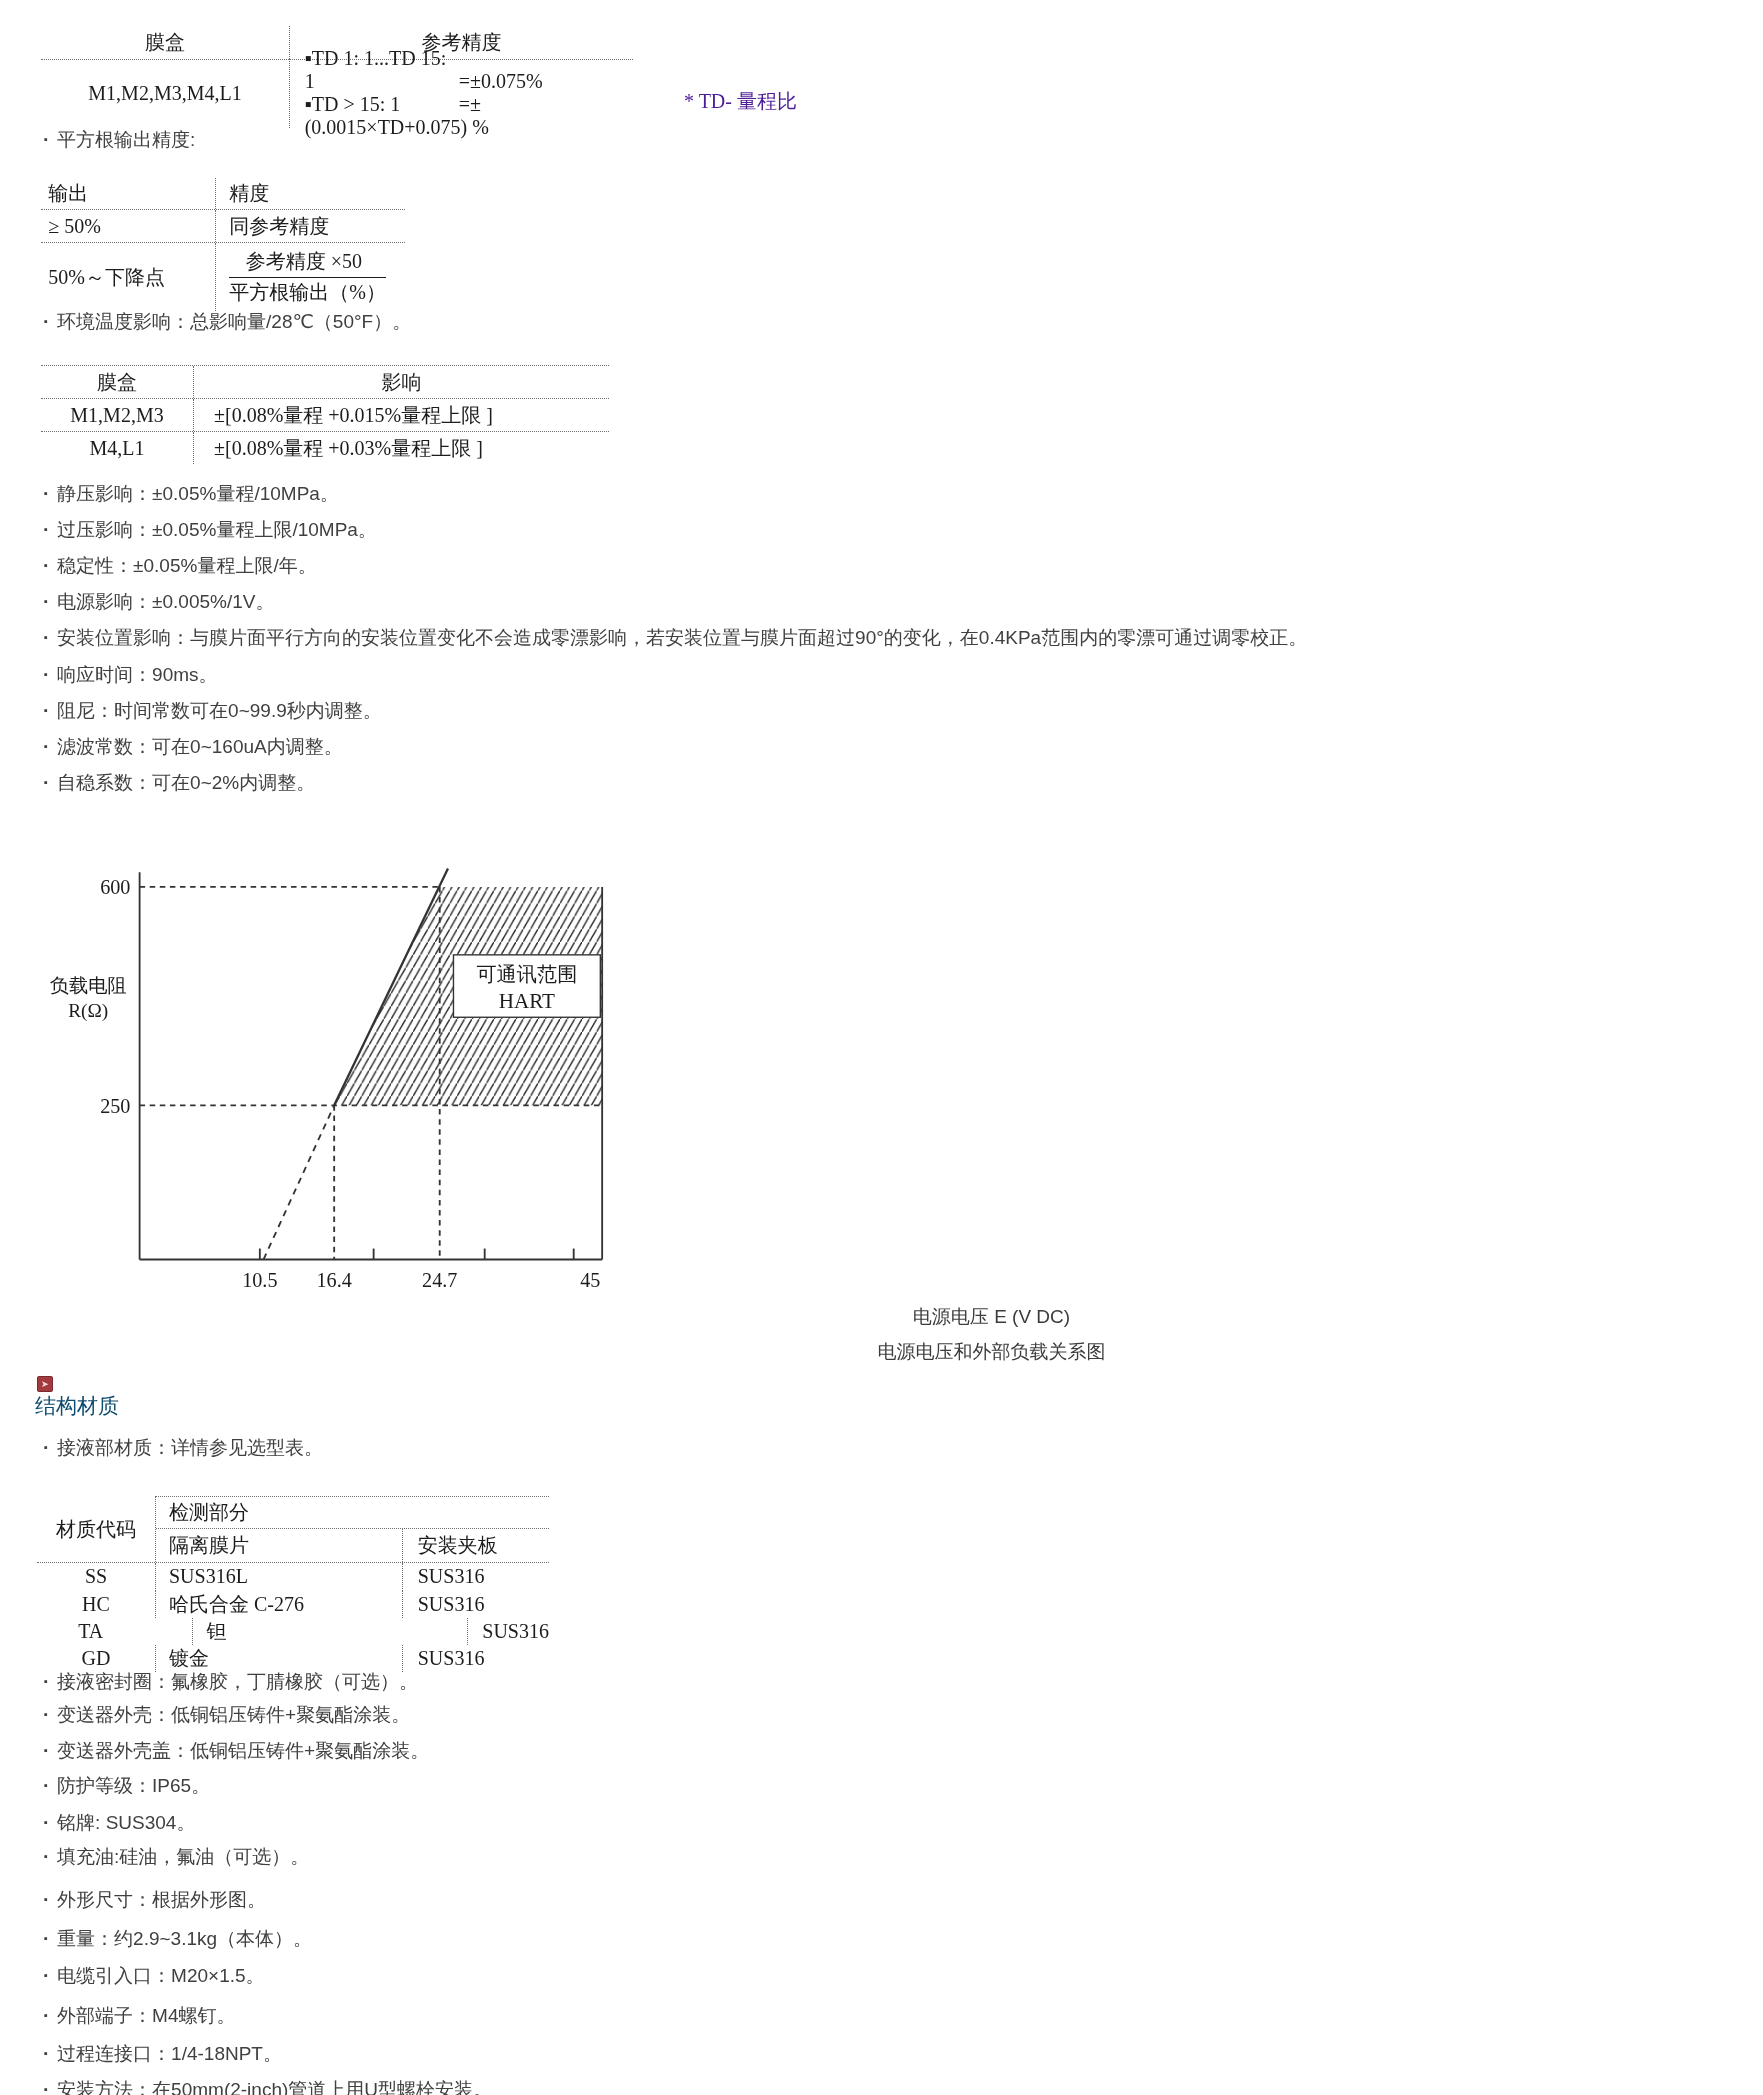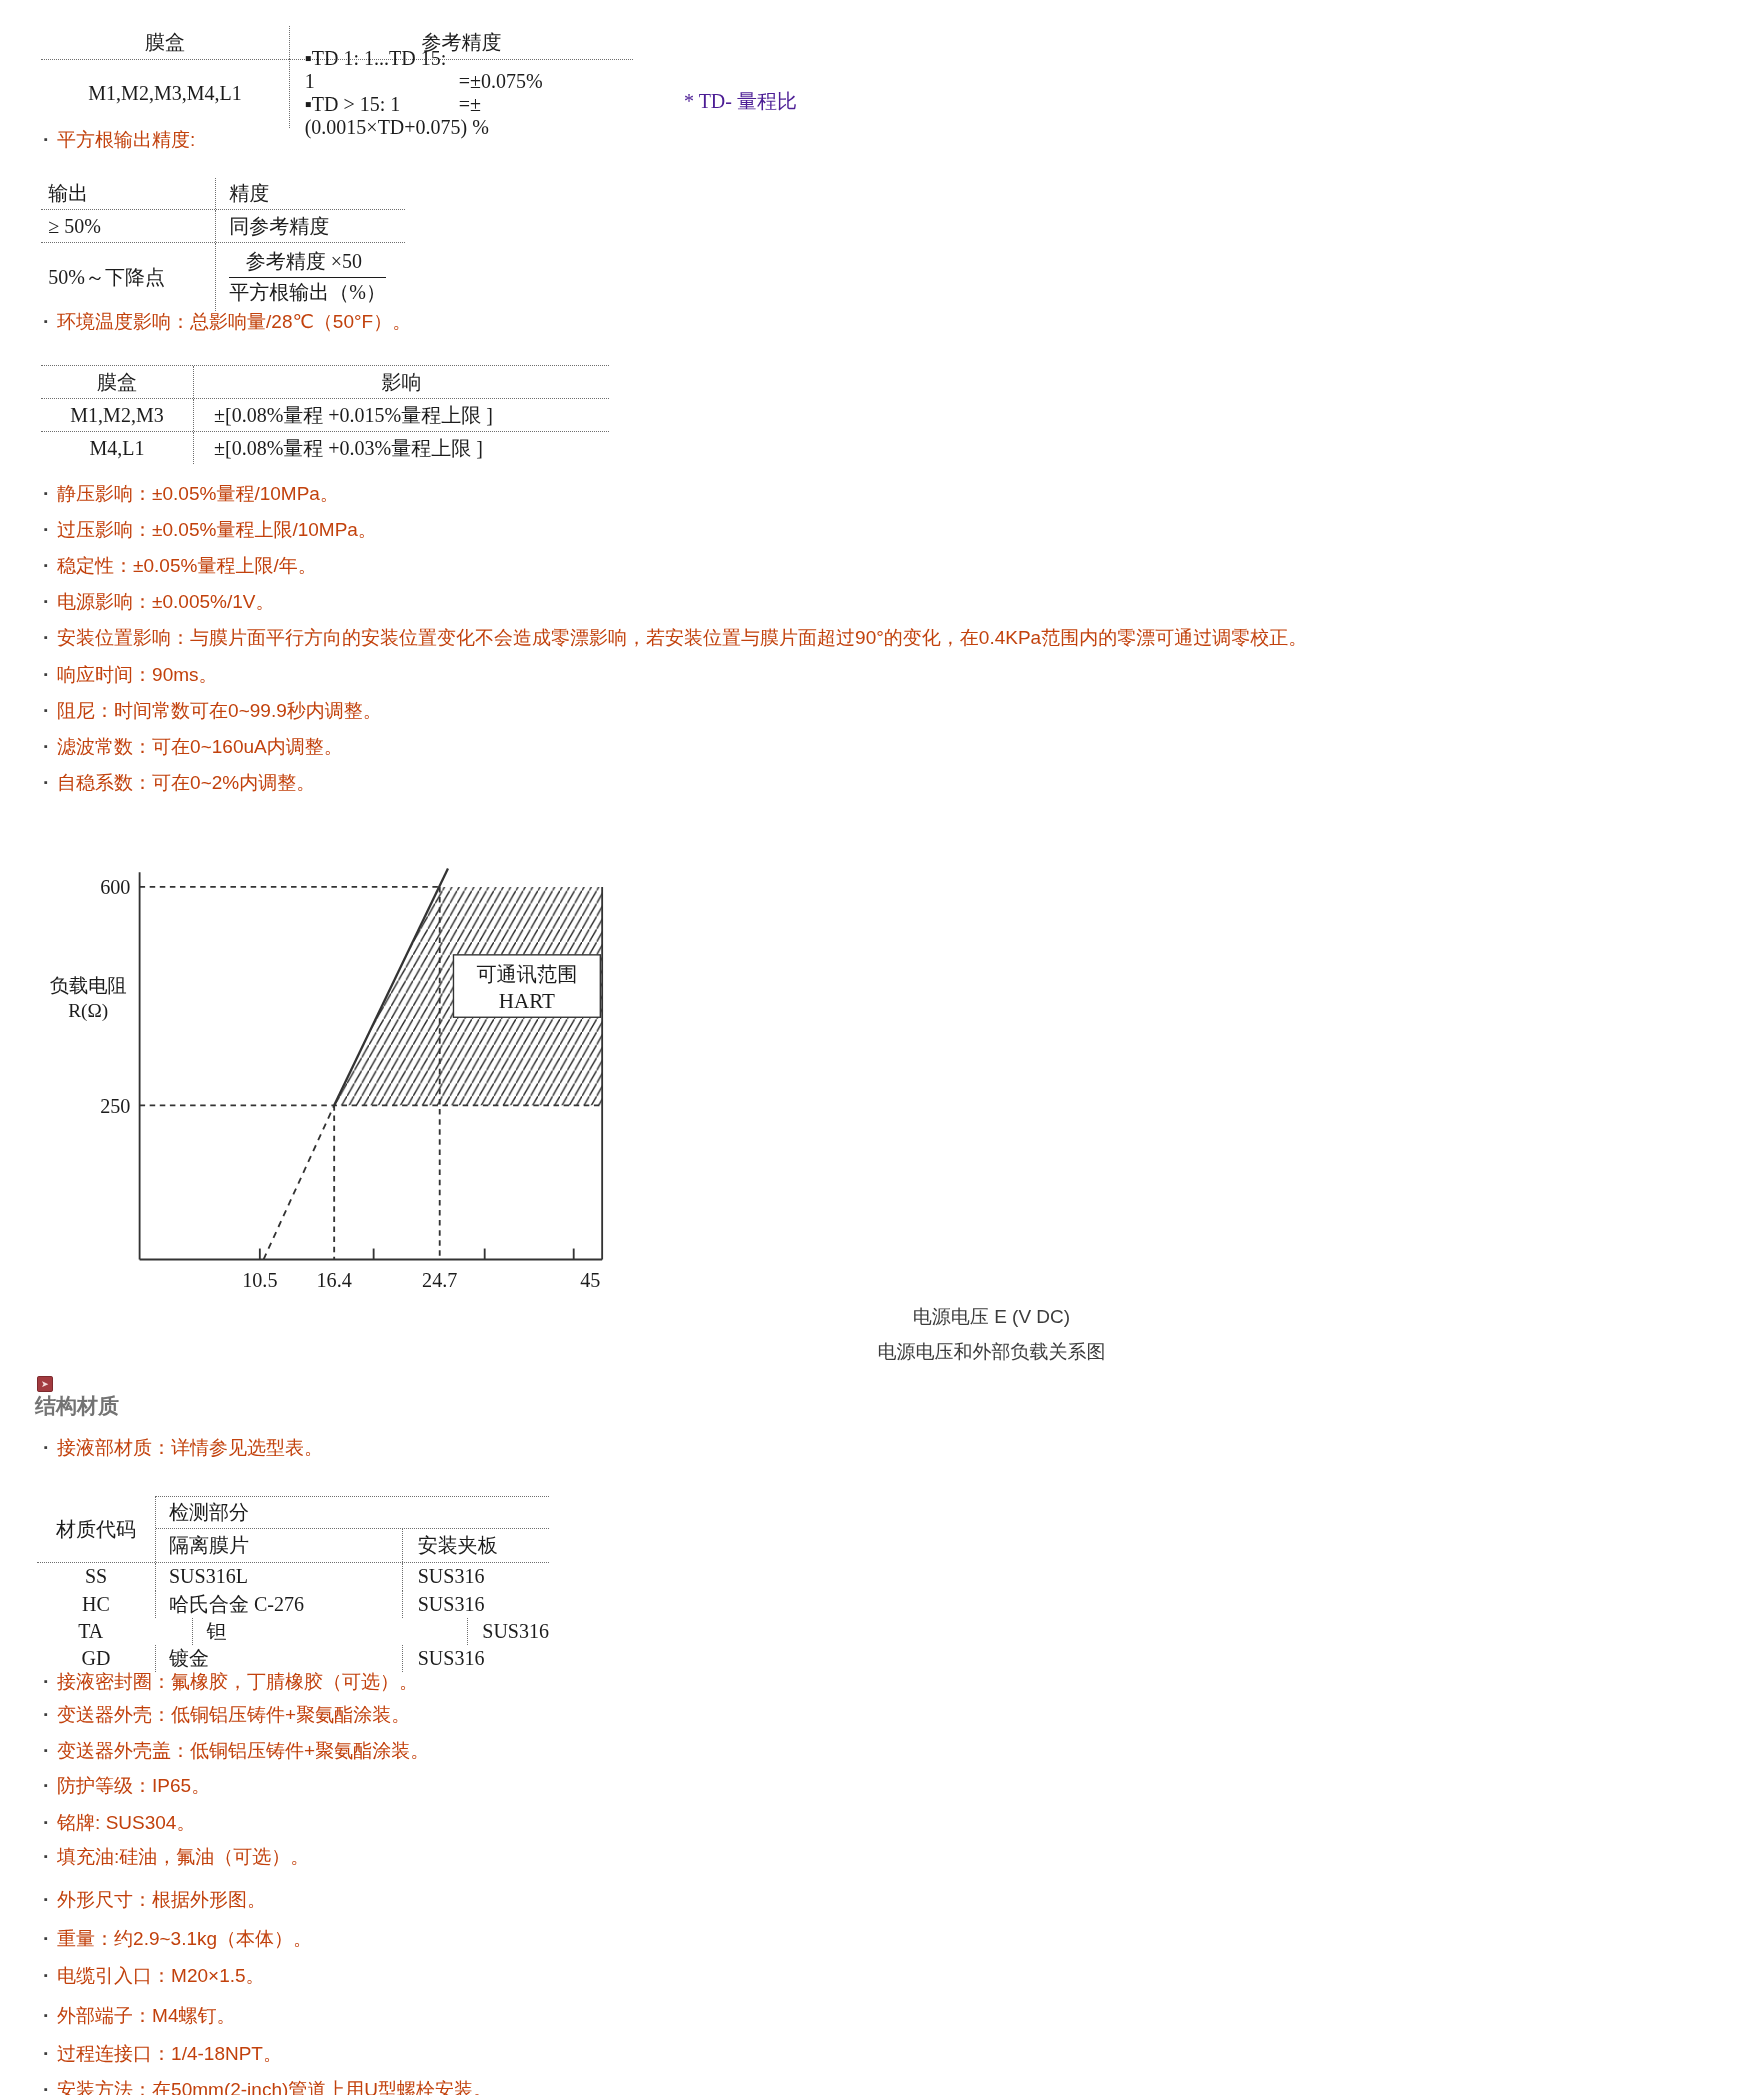--- a/index.html
+++ b/index.html
@@ -16,25 +16,25 @@
   .cell-c{text-align:center;}
   .cond{display:inline-block;width:154px;}
 
   
   .frac{display:inline-block;text-align:center;}
   .frac .num{border-bottom:1.8px solid #1c1c1c;padding:0 9.2px 1.8px 1.8px;}
   .frac .den{padding-top:1.8px;}
 
   
   .bullet{position:absolute;left:44px;font-family:"Liberation Sans","DejaVu Sans",sans-serif;
-          color:#c2410c;font-size:19px;line-height:24px;white-space:nowrap;}
+          color:#404040;font-size:19px;line-height:24px;white-space:nowrap;}
   .bullet::before{content:"▪";font-size:11px;margin-right:9.2px;vertical-align:2.8px;color:#3c3c3c;}
 
   .sec-title{position:absolute;left:35px;font-family:"Liberation Sans","DejaVu Sans",sans-serif;
-             color:#737373;font-size:21px;font-weight:bold;text-align:right;}
+             color:#0c4a6e;font-size:21px;font-weight:normal;text-align:right;}
 
   .caption{position:absolute;left:808px;width:367px;text-align:center;
            font-family:"Liberation Sans","DejaVu Sans",sans-serif;color:#3c3c3c;font-size:19px;}
 
   .red-ico{position:absolute;left:37px;top:1376px;width:13.8px;height:13.8px;background:#a23a3f;
            border:0.9px solid #7d2a2e;border-radius:1.8px;color:#f3dada;font-size:9.2px;line-height:13px;
            text-align:center;font-family:"DejaVu Sans",sans-serif;}
 
   svg text{font-family:"Liberation Serif","DejaVu Serif",serif;fill:#1c1c1c;}
 </style>

